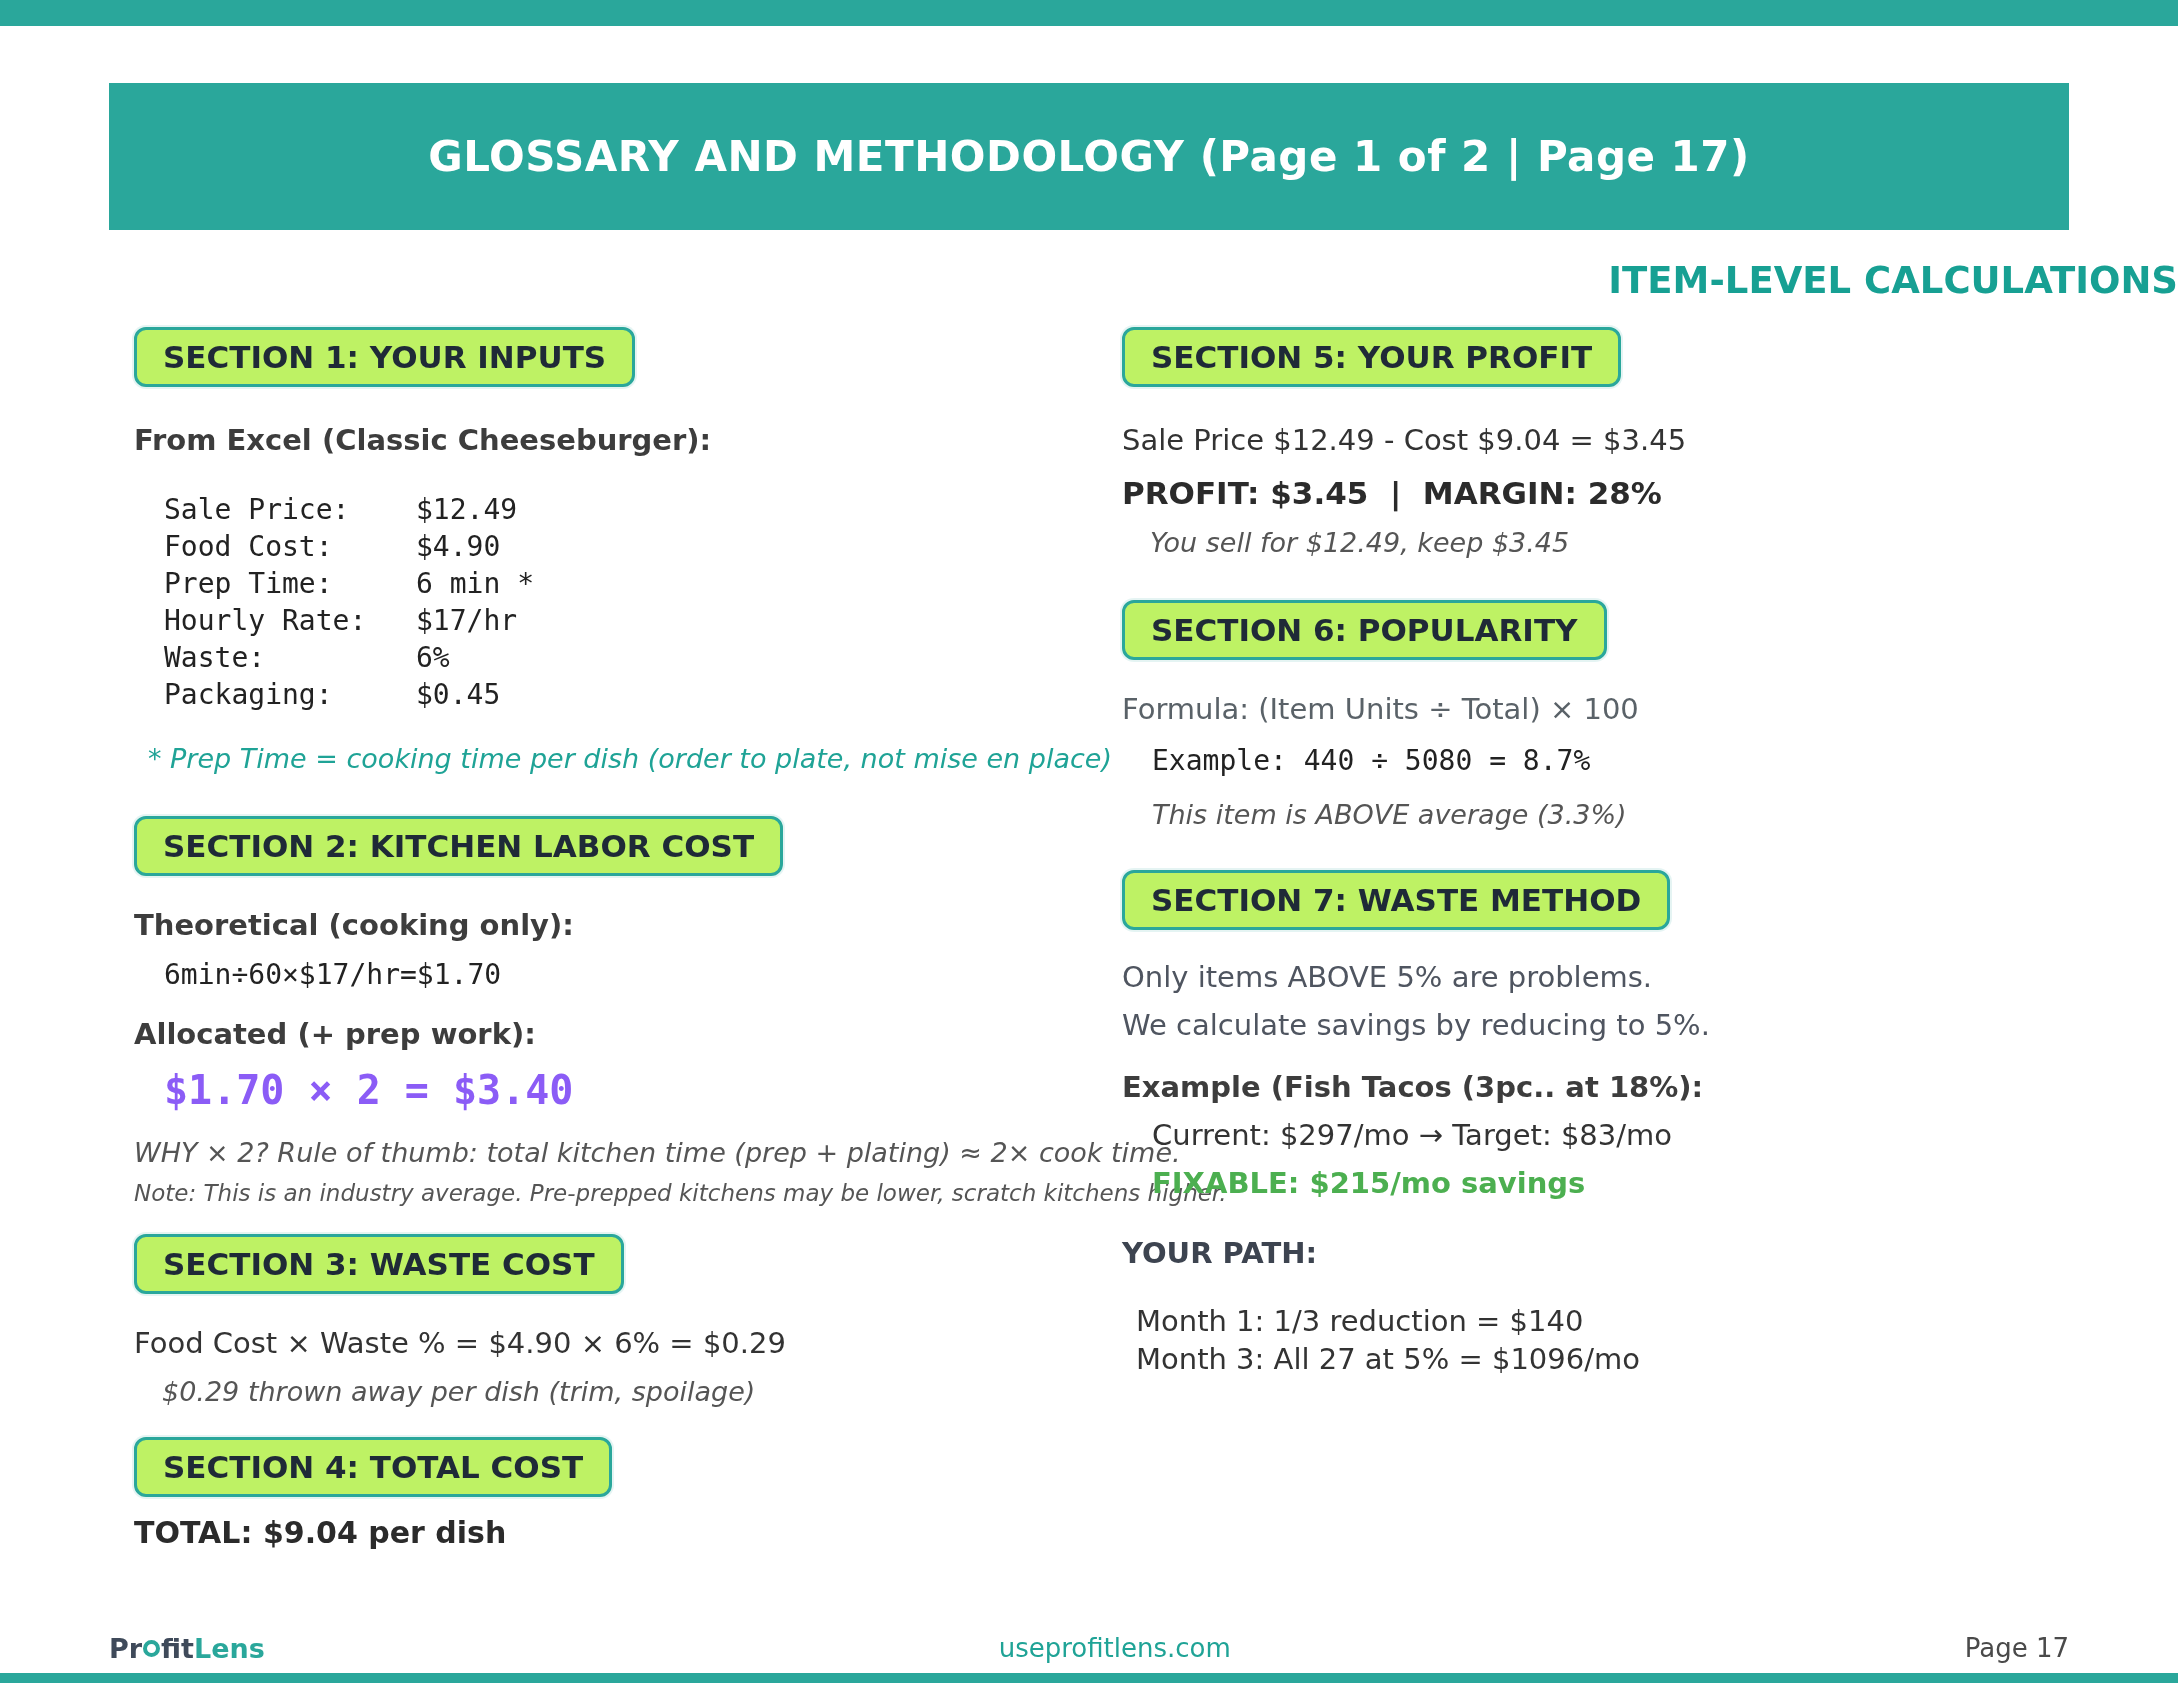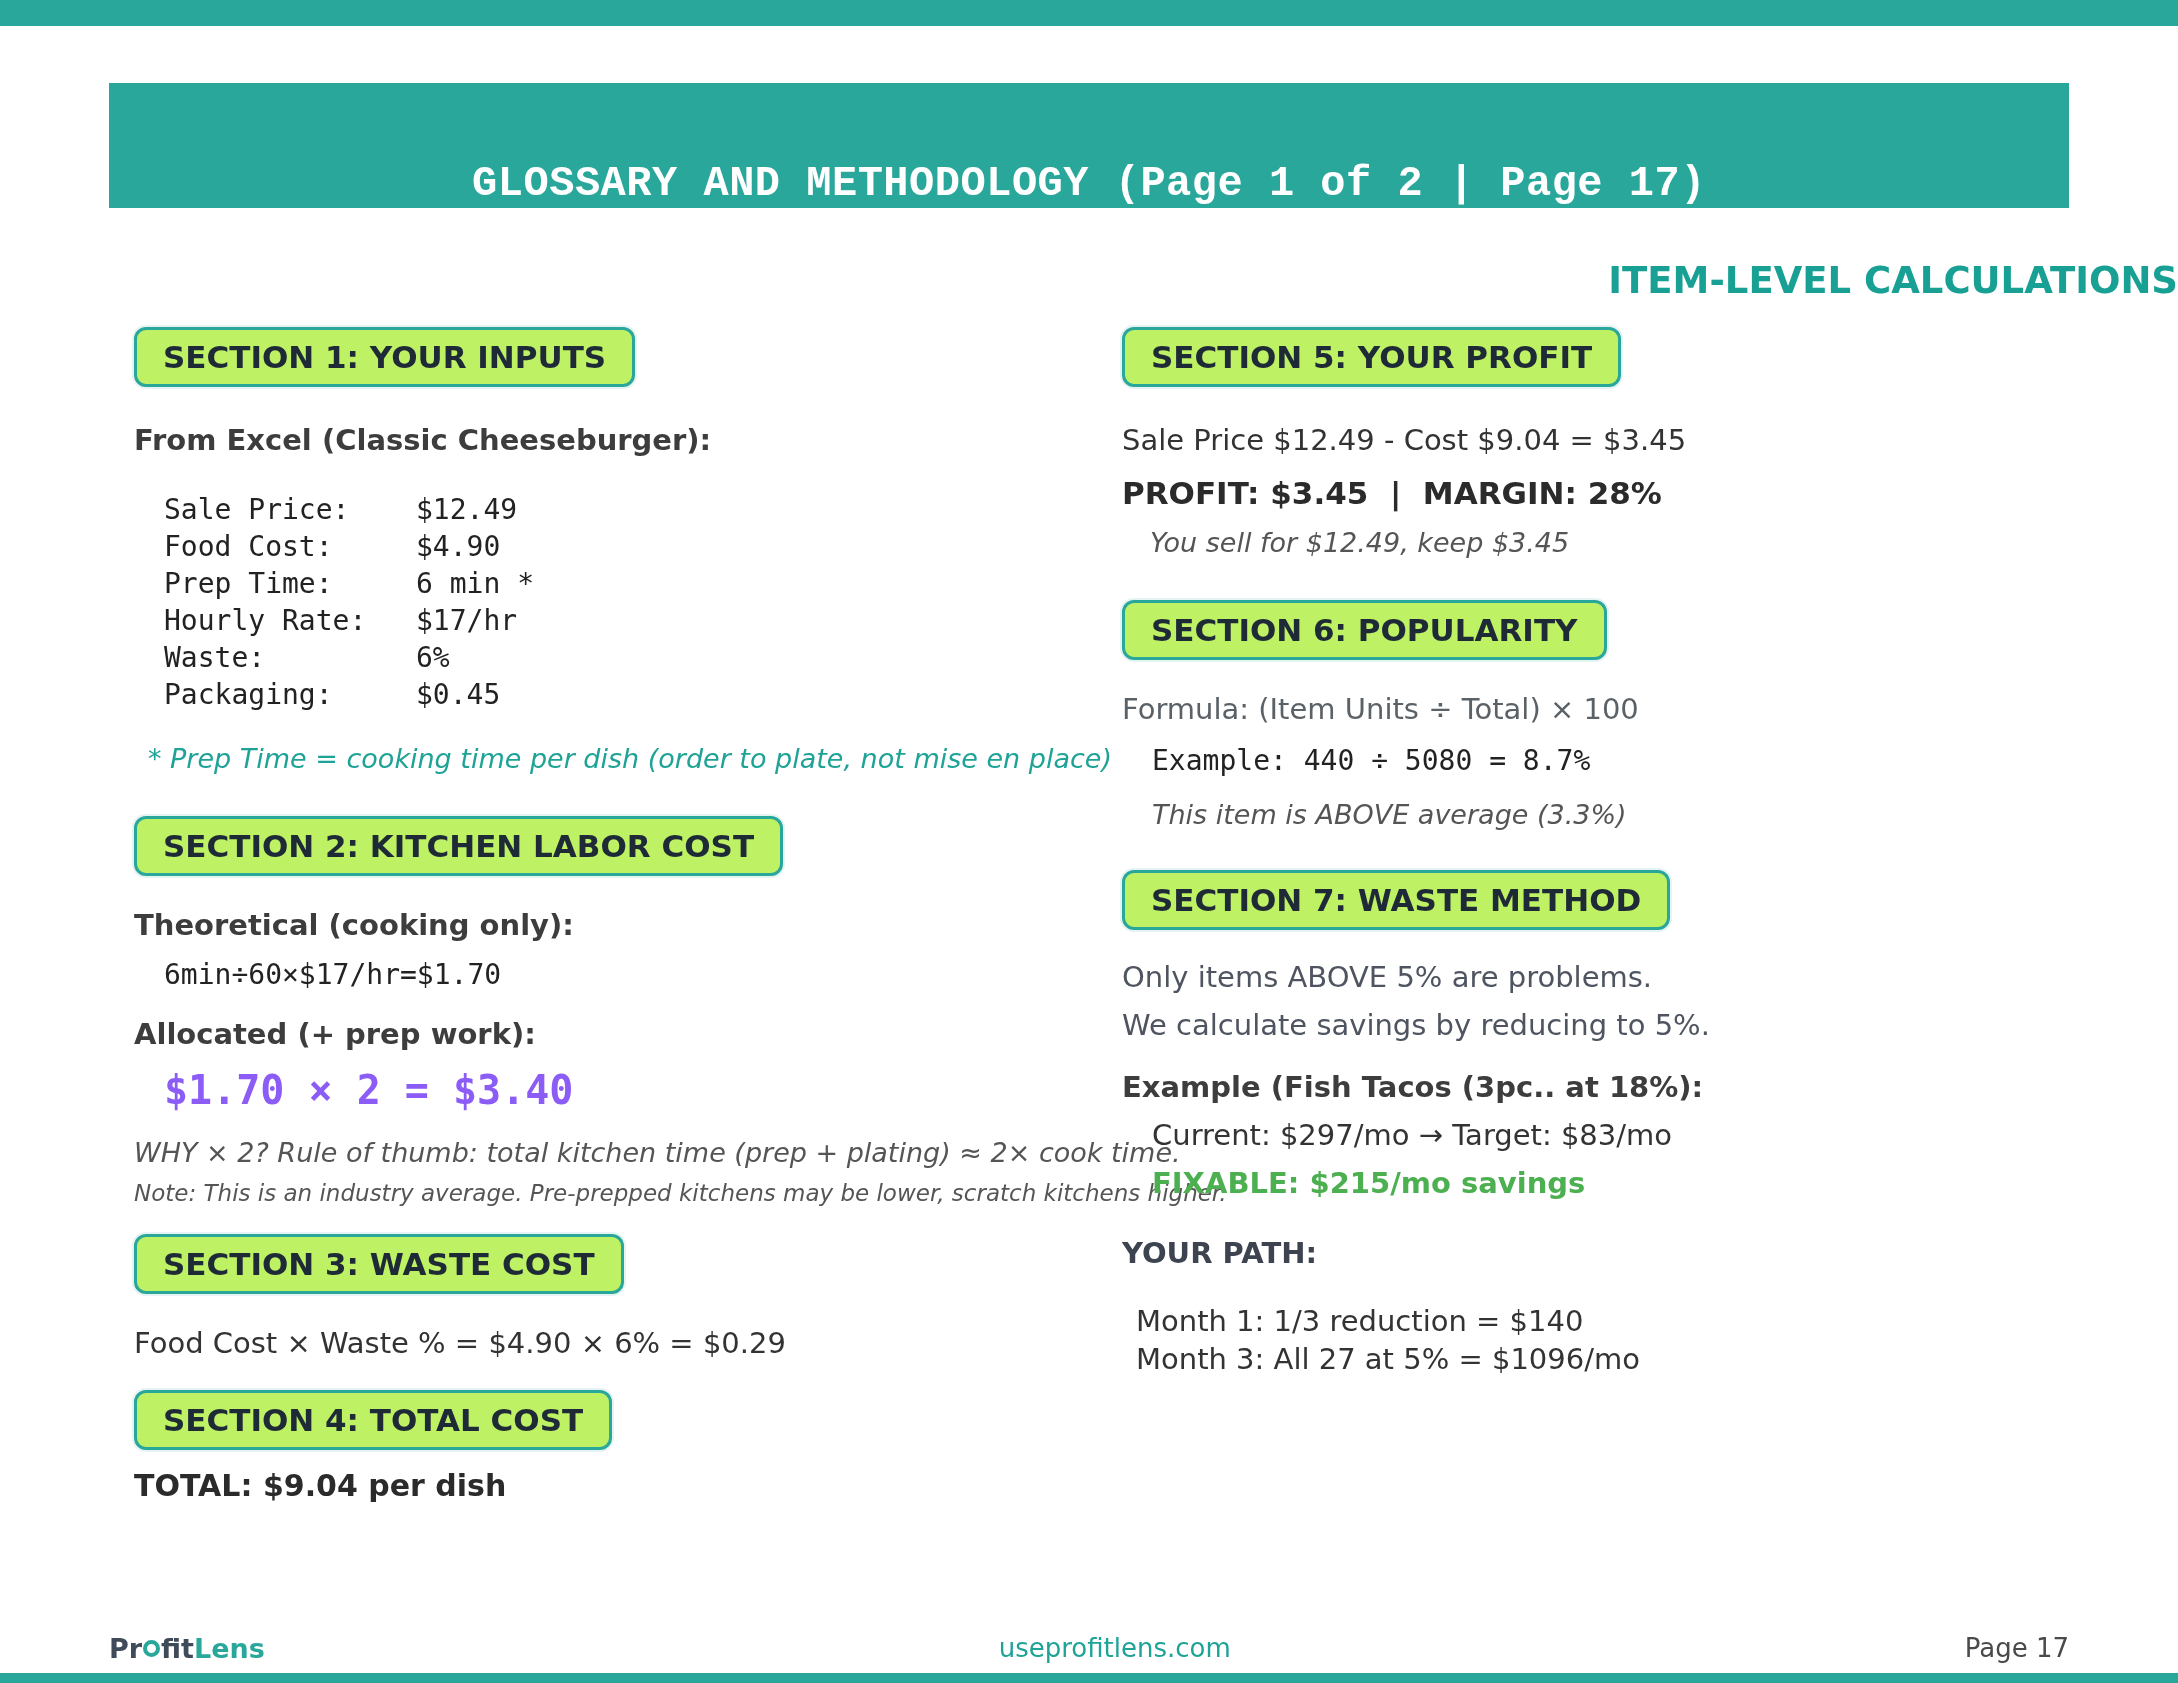--- a/index.html
+++ b/index.html
@@ -6,22 +6,22 @@
   html,body { background:#ffffff; }
   body {
     width:2178px; height:1683px; position:relative;
     font-family:"DejaVu Sans", sans-serif; color:#333;
     overflow:hidden;
   }
   .top-strip { position:absolute; top:0; left:0; right:0; height:26px; background:#2AA79B; }
   .bottom-strip { position:absolute; bottom:0; left:0; right:0; height:10px; background:#2AA79B; }
 
   .banner {
-    position:absolute; top:83px; left:109px; right:109px; height:125px;
-    background:#2AA79B; display:flex; align-items:flex-end; justify-content:center;font-family:Liberation Mono, monospace;
+    position:absolute; top:83px; left:109px; right:109px; height:147px;
+    background:#2AA79B; display:flex; align-items:center; justify-content:center;
   }
   .banner h1 { color:#ffffff; font-size:42px; font-weight:bold; letter-spacing:0.5px; }
 
   .group-heading {
     position:absolute; top:259px; left:0; width:100%;
     text-align:right; color:#17A093; font-size:37px; font-weight:bold;
   }
 
   .col { position:absolute; top:327px; }
   .col-left  { left:134px; width:1000px; }
@@ -122,20 +122,21 @@
     <div class="section-box s2-box">SECTION 2: KITCHEN LABOR COST</div>
     <div class="bold-label s2-theory-label">Theoretical (cooking only):</div>
     <div class="mono s2-theory">6min÷60×$17/hr=$1.70</div>
     <div class="bold-label s2-alloc-label">Allocated (+ prep work):</div>
     <div class="mono s2-alloc">$1.70 × 2 = $3.40</div>
     <div class="note-italic s2-why">WHY × 2? Rule of thumb: total kitchen time (prep + plating) ≈ 2× cook time.</div>
     <div class="s2-note">Note: This is an industry average. Pre-prepped kitchens may be lower, scratch kitchens higher.</div>
 
     <div class="section-box s3-box">SECTION 3: WASTE COST</div>
     <div class="body-text s3-formula">Food Cost × Waste % = $4.90 × 6% = $0.29</div>
+    <div class="note-italic s3-note">$0.29 thrown away per dish (trim, spoilage)</div>
 
     <div class="section-box s4-box">SECTION 4: TOTAL COST</div>
     <div class="s4-total">TOTAL: $9.04 per dish</div>
   </section>
 
   <section class="col col-right">
     <div class="section-box">SECTION 5: YOUR PROFIT</div>
     <div class="body-text s5-formula">Sale Price $12.49 - Cost $9.04 = $3.45</div>
     <div class="s5-profit">PROFIT: $3.45  |  MARGIN: 28%</div>
     <div class="note-italic s5-note">You sell for $12.49, keep $3.45</div>

